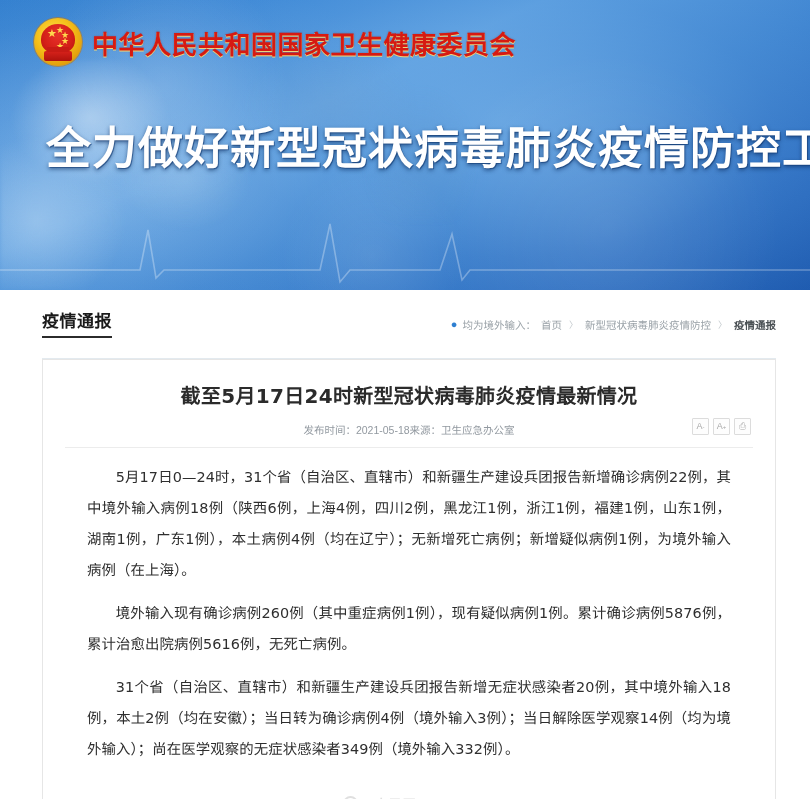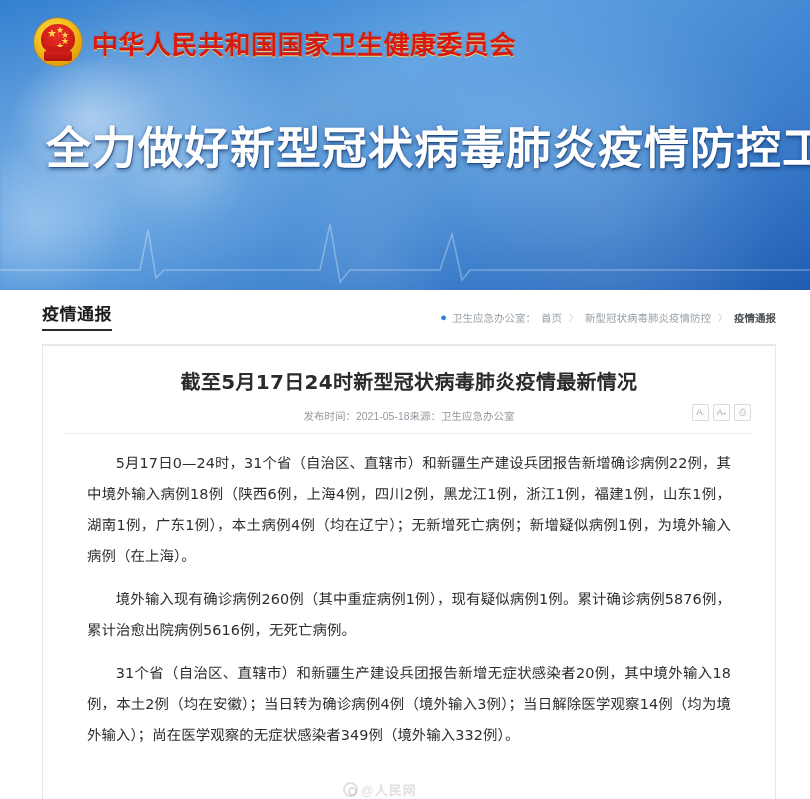--- a/index.html
+++ b/index.html
@@ -140,21 +140,21 @@
     white-space: nowrap;
     text-shadow:
       0 2px 4px rgba(10,45,95,0.65),
       1px 1px 0 rgba(25,70,130,0.55);
   }
 
   
   .crumb-strip {
     position: relative;
     width: 810px;
-    height: 55px;
+    height: 69px;
     background: #ffffff;
     padding: 0 34px 0 42px;
     display: flex;
     align-items: center;
     justify-content: space-between;
   }
   .section-title {
     font-family: "DejaVu Sans", "Liberation Sans", sans-serif;
     font-size: 17px;
     font-weight: bold;
@@ -309,21 +309,21 @@
   </div>
 
   <div class="banner-slogan">全力做好新型冠状病毒肺炎疫情防控工作</div>
 </div>
 
 <div class="crumb-strip">
   <div class="section-title">疫情通报</div>
 
   <div class="crumb">
     <span class="pin">●</span>
-    <span>卫生应急办公室：</span>
+    <span>均为境外输入：</span>
     <a href="#">首页</a>
     <span class="sep">〉</span>
     <a href="#">新型冠状病毒肺炎疫情防控</a>
     <span class="sep">〉</span>
     <span class="current">疫情通报</span>
   </div>
 
   <div class="strip-rule"></div>
 </div>
 

